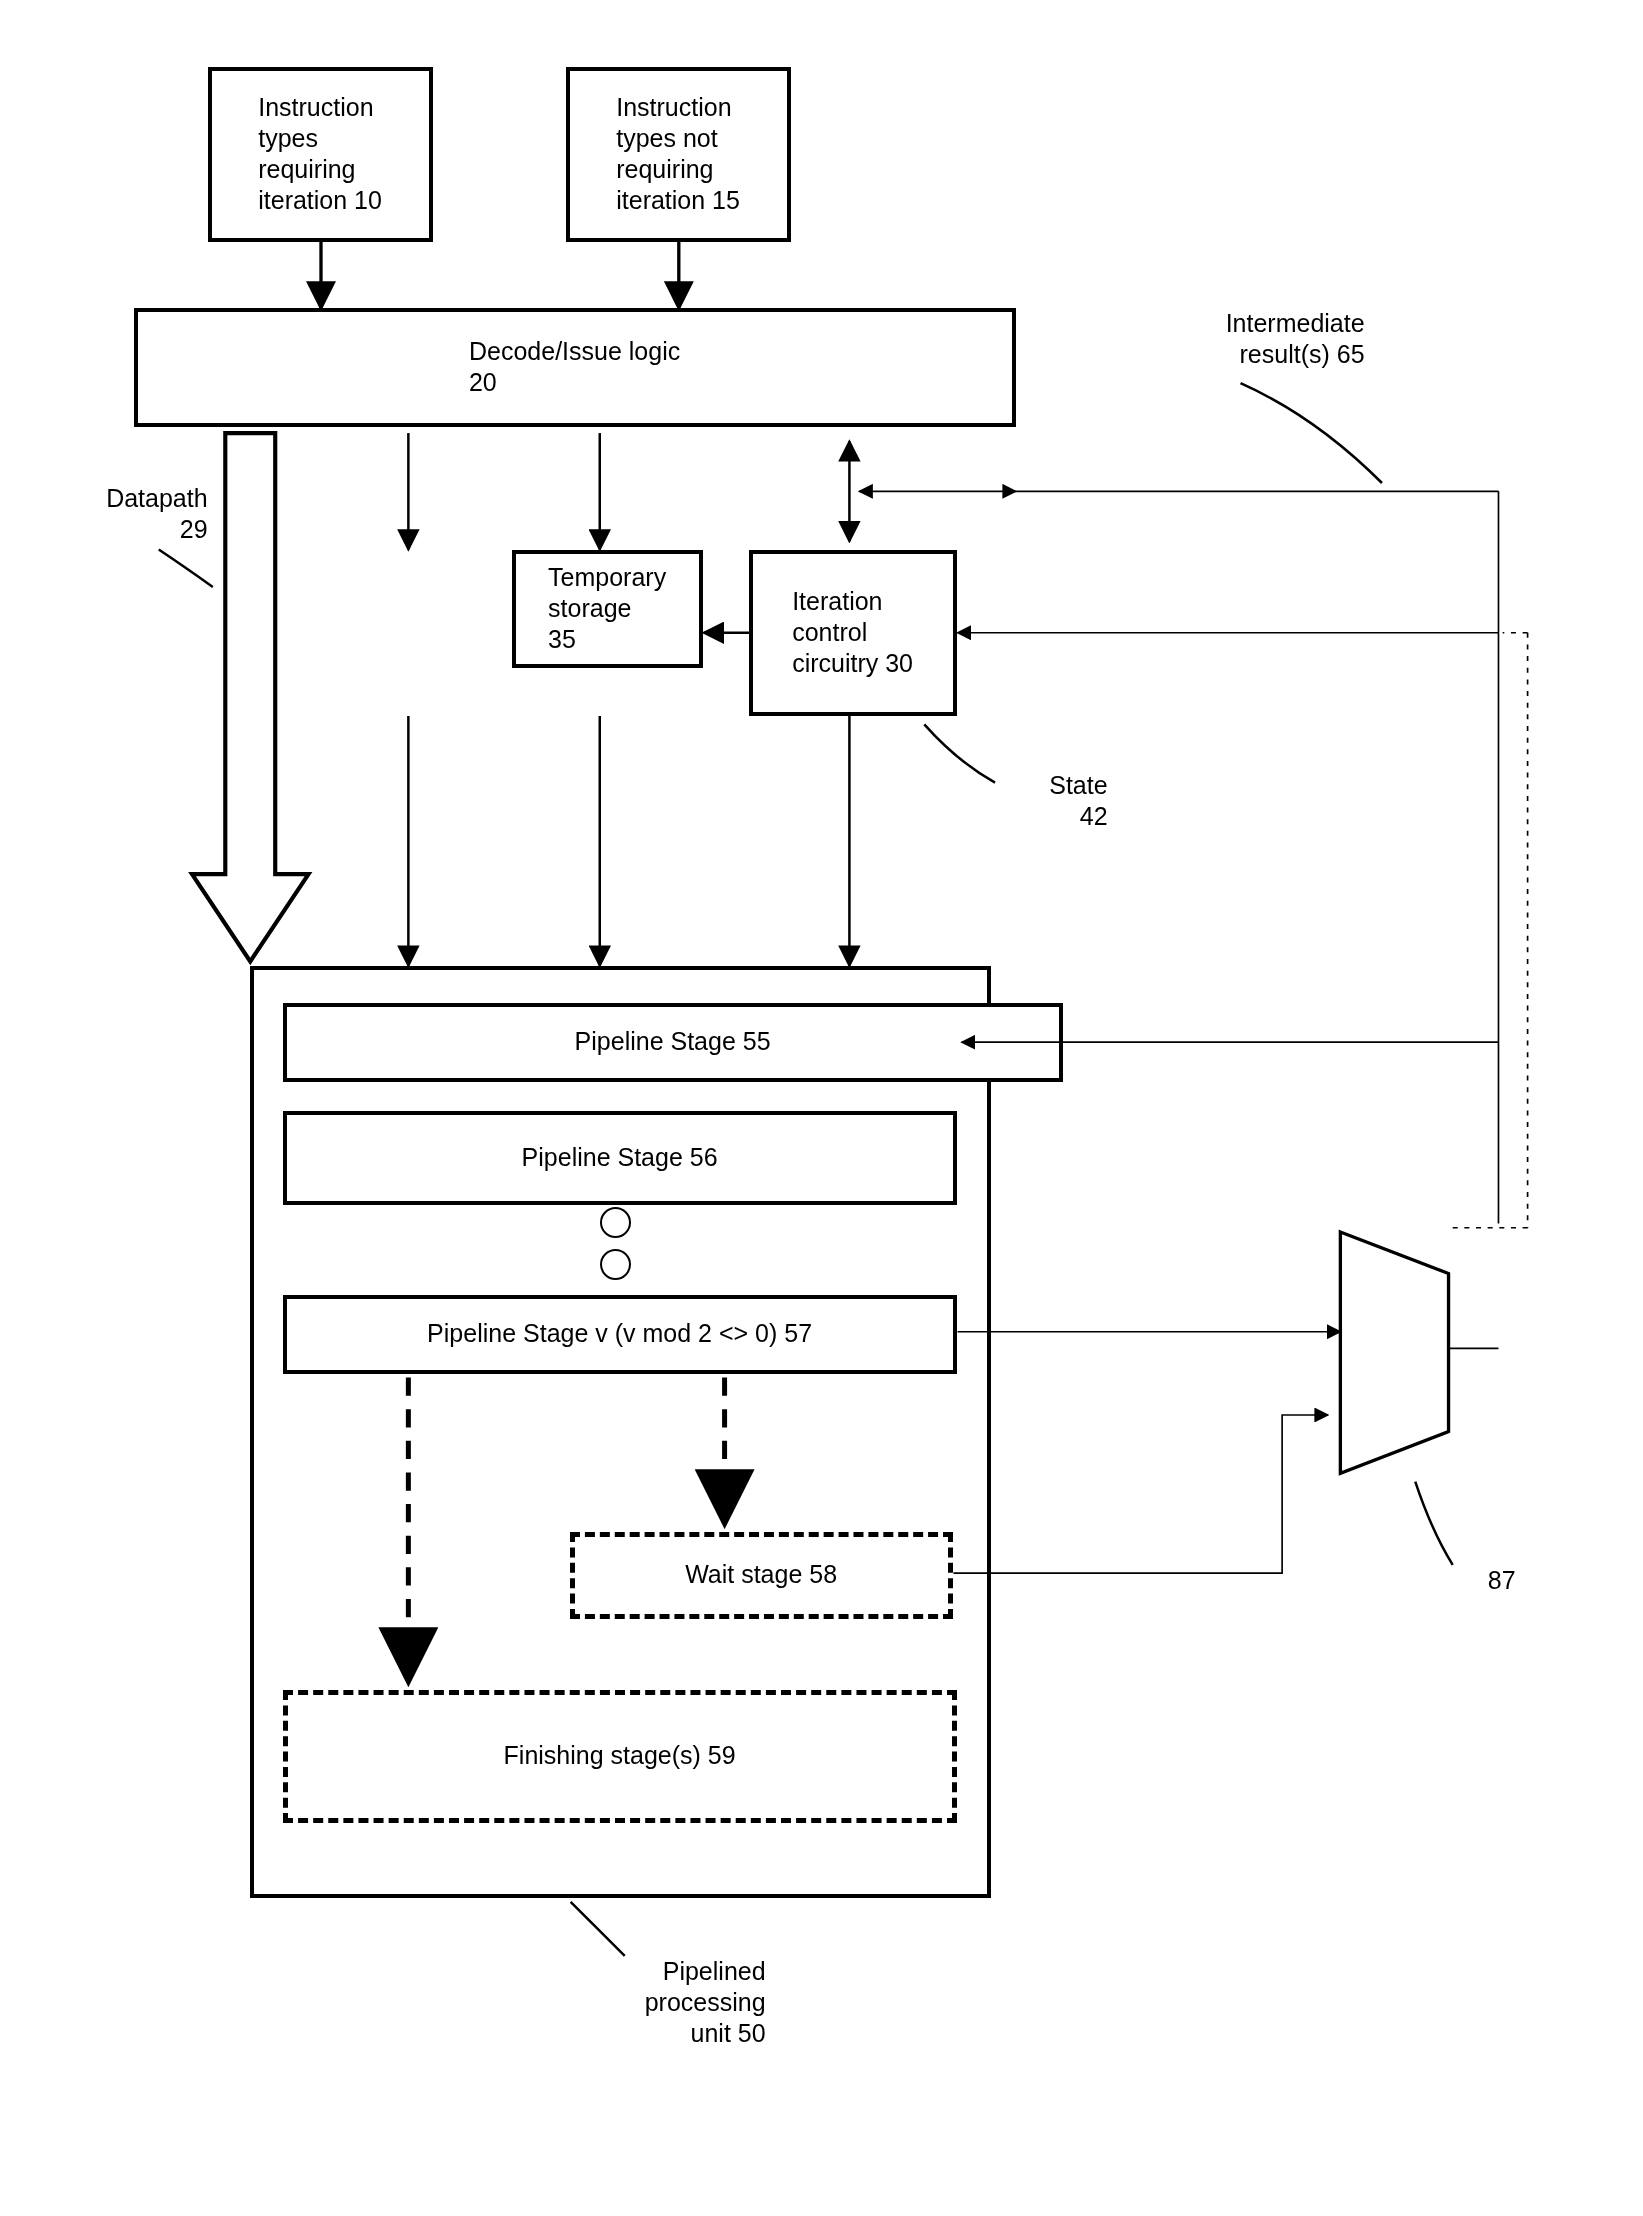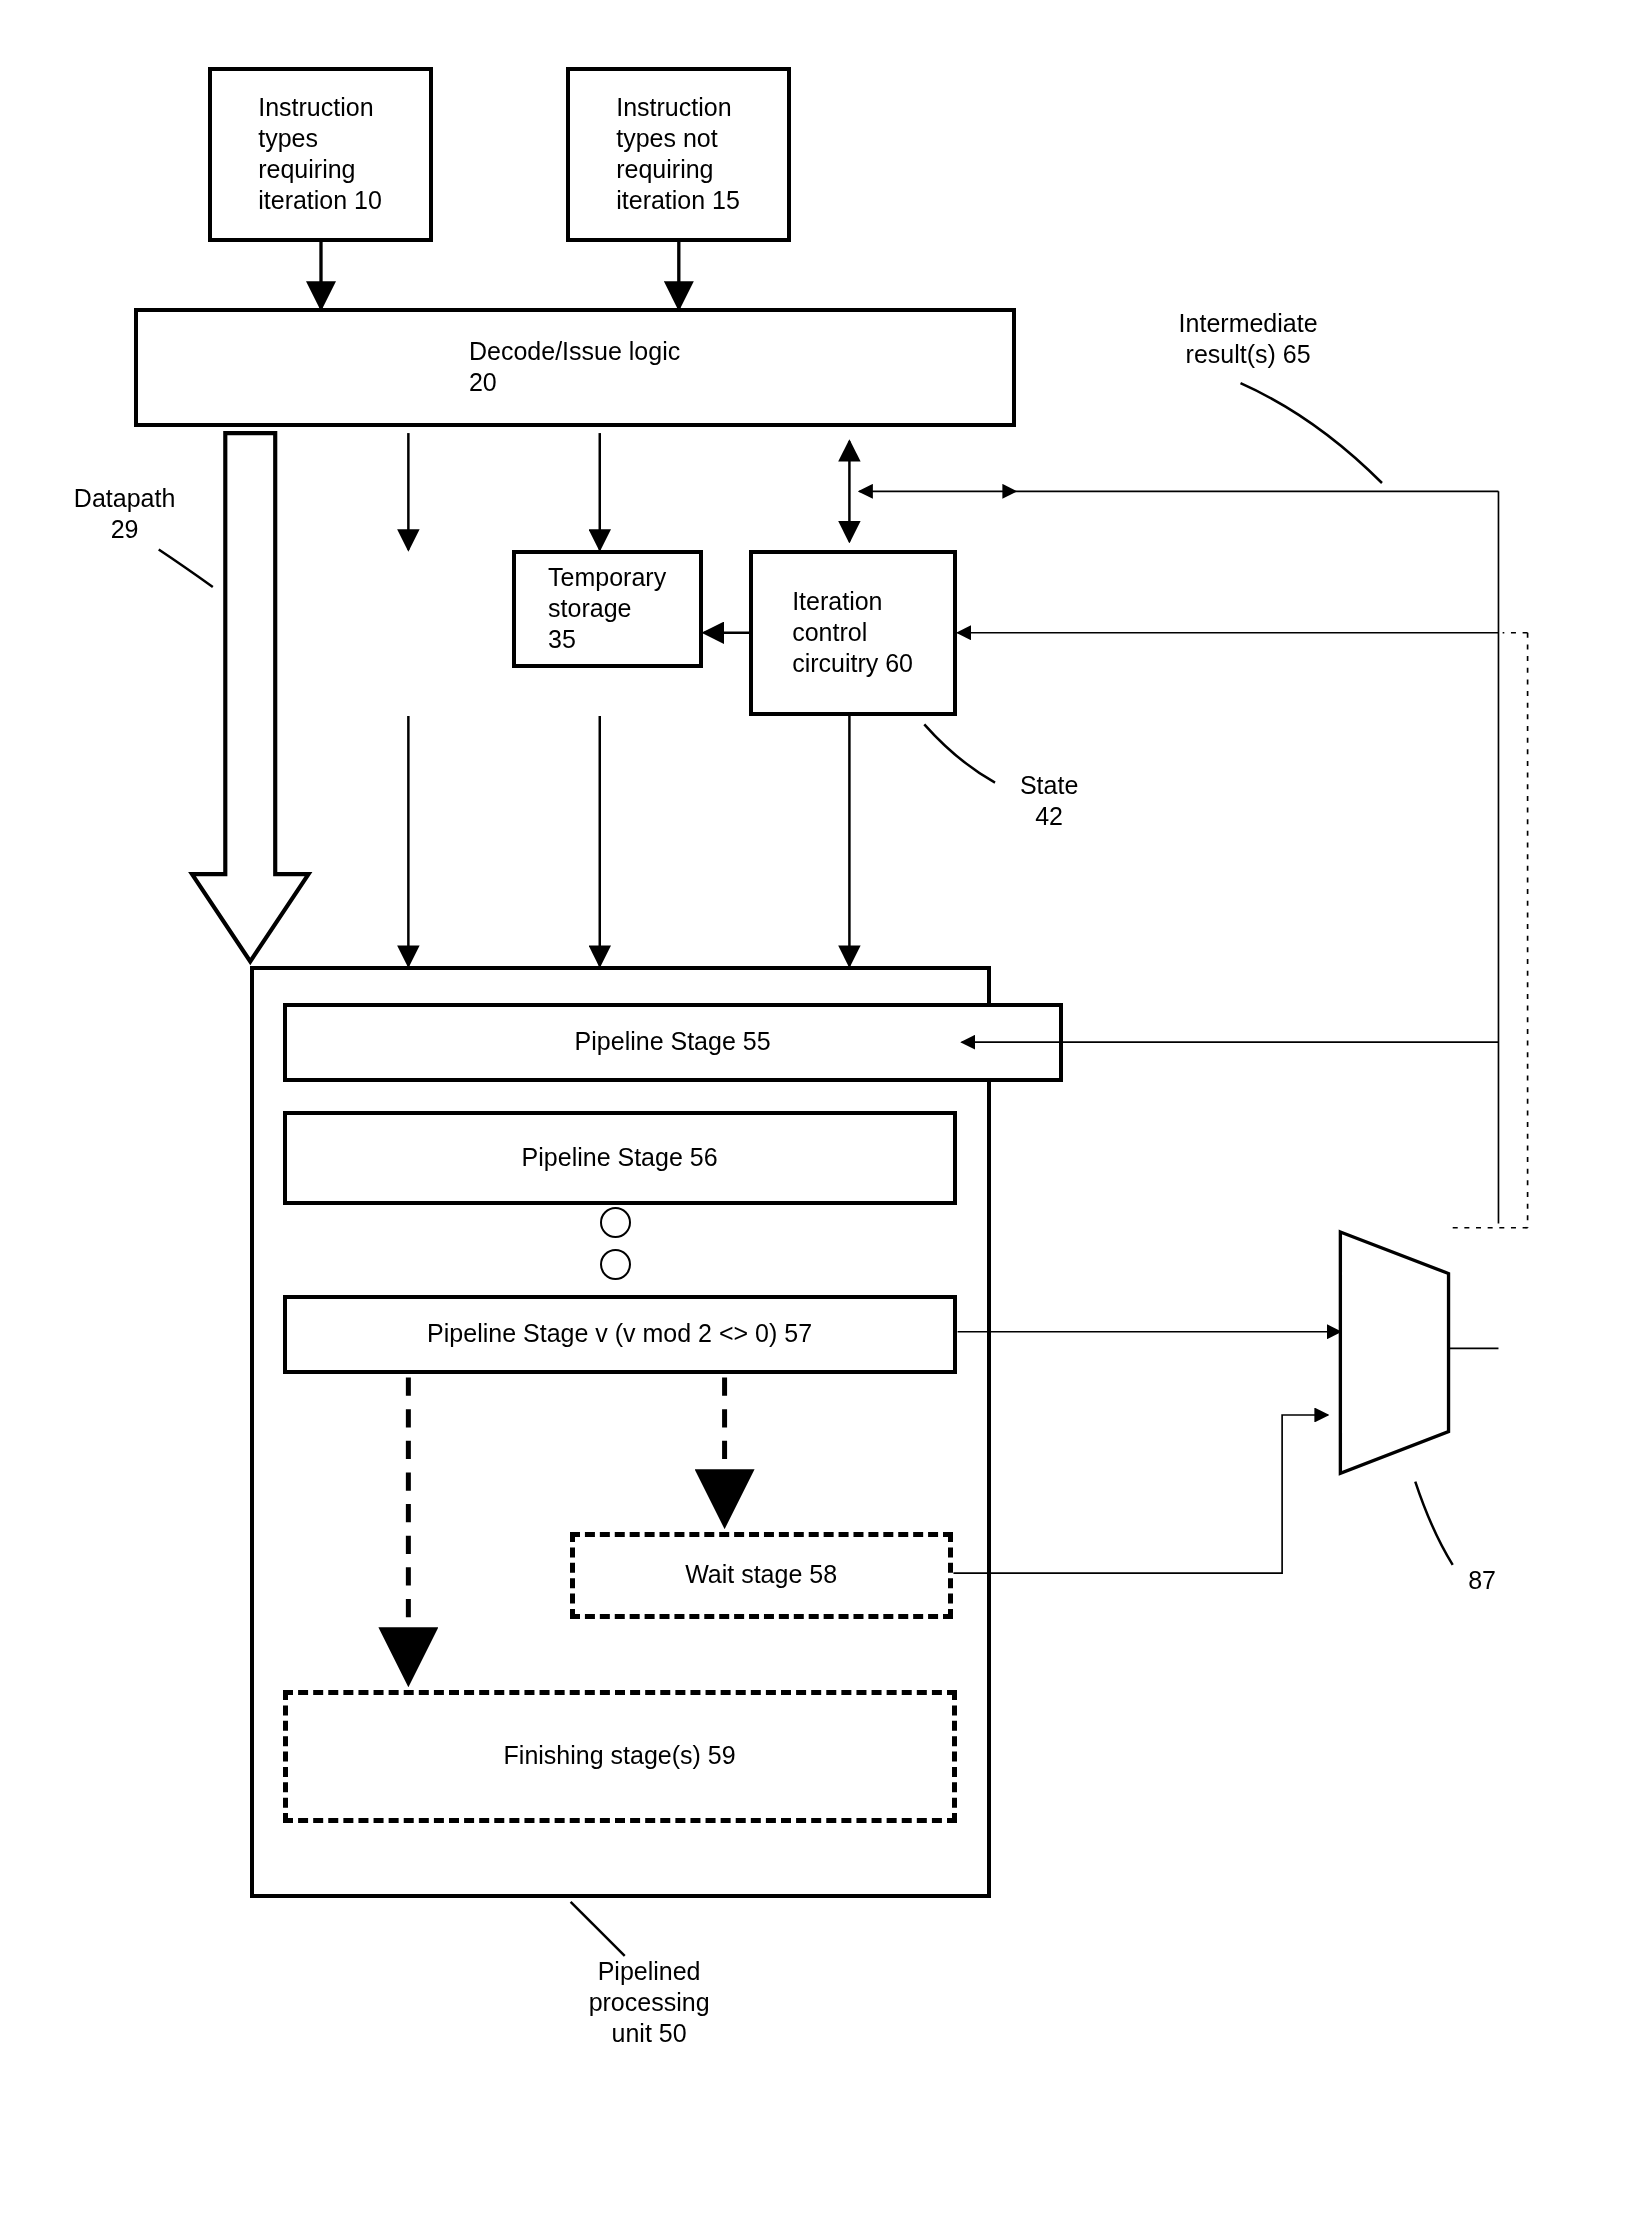--- a/index.html
+++ b/index.html
@@ -26,21 +26,21 @@
     line-height: 1.25;
     box-sizing: border-box;
     padding: 6.7px;
   }
   .dashed {
     border-style: dashed;
     border-width: 5px;
   }
   .label {
     position: absolute;
-    text-align: center;
+    text-align: right;
     line-height: 1.25;
   }
   svg.overlay {
     position: absolute;
     top: 0;
     left: 0;
     width: 1644px;
     height: 2216px;
     pointer-events: none;
   }
@@ -79,21 +79,21 @@
 
   <div class="box" style="left:495px; top:533px; width:191px; height:118px;">
     <span style="white-space:pre-line;">Temporary
 storage
 35</span>
   </div>
 
   <div class="box" style="left:732px; top:533px; width:208px; height:166px;">
     <span style="white-space:pre-line;">Iteration
 control
-circuitry 60</span>
+circuitry 30</span>
   </div>
 
   <div class="box" style="left:233px; top:949px; width:741px; height:932px; padding:0;"></div>
 
   <div class="box" style="left:266px; top:986px; width:780px; height:79px;">
     <span>Pipeline Stage 55</span>
   </div>
 
   <div class="box" style="left:266px; top:1094px; width:674px; height:94px;">
     <span>Pipeline Stage 56</span>

